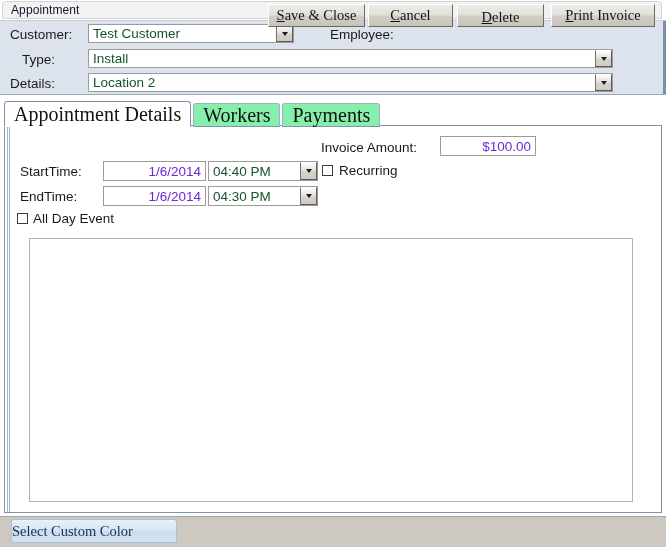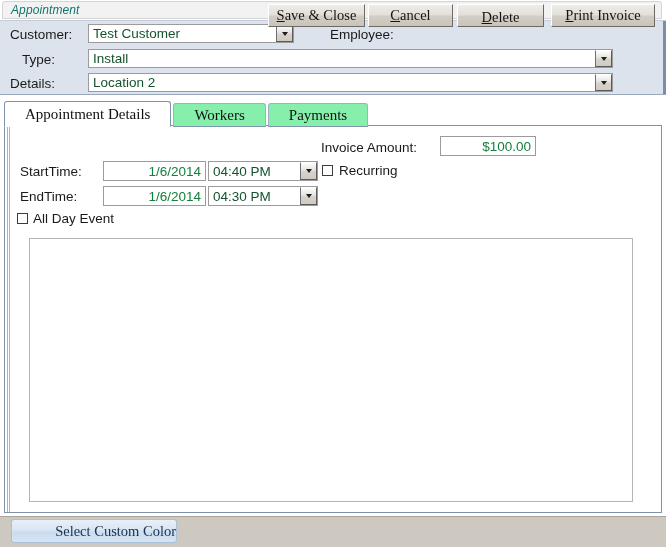--- a/index.html
+++ b/index.html
@@ -34,23 +34,22 @@
     box-sizing: border-box;
     background: #f2f2f2;
     border: 1px solid #d4d4d4;
     border-radius: 3px 3px 0 0;
     display: flex;
     align-items: center;
   }
   .titlebar .title-text {
     padding-left: 8px;
     font-size: 12px;
-    color: #0f766e;
+    color: #0f172a;
     letter-spacing: 0.1px;
-    font-style: italic;
   }
 
   
   .header-panel {
     position: absolute;
     left: 0px;
     top: 20px;
     width: 666px;
     height: 75px;
     box-sizing: border-box;
@@ -74,21 +73,21 @@
     white-space: nowrap;
   }
 
   
   .field {
     position: absolute;
     box-sizing: border-box;
     background: #ffffff;
     border: 1px solid #9b9b9b;
     font-size: 13.5px;
-    color: #15803d;
+    color: #6d28d9;
     display: flex;
     align-items: center;
     padding: 0 4px;
     overflow: hidden;
     white-space: nowrap;
   }
   .field.right { justify-content: flex-end; }
 
   
   .combo {
@@ -137,24 +136,24 @@
     left: 4px;
     top: 100px;
     height: 27px;
     display: flex;
     align-items: flex-end;
     z-index: 4;
   }
   .tab {
     box-sizing: border-box;
     height: 25px;
-    padding: 0 20px;
+    padding: 0 9px;
     margin-right: 2px;
     font-family: "Liberation Serif", serif;
-    font-size: 15px;
+    font-size: 20px;
     color: #111111;
     display: flex;
     align-items: center;
     border-radius: 3px 3px 0 0;
     white-space: nowrap;
   }
   .tab.inactive {
     background: #86efac;
     border: 1px solid #9fb0c4;
     border-bottom: 1px solid #7e93ab;
@@ -259,21 +258,21 @@
     height: 24px;
     box-sizing: border-box;
     background: linear-gradient(to bottom, #e8f0f9 0%, #d9e6f4 45%, #cbdcef 55%, #d6e4f2 100%);
     border: 1px solid #a8c0da;
     border-radius: 3px;
     font-family: "Liberation Serif", serif;
     font-size: 14.5px;
     color: #18324f;
     display: flex;
     align-items: center;
-    justify-content: flex-end;
+    justify-content: flex-start;
     white-space: nowrap;
   }
 </style>
 </head>
 <body>
 
 <div id="window">
 
   <div class="titlebar">
     <span class="title-text">Appointment</span>

